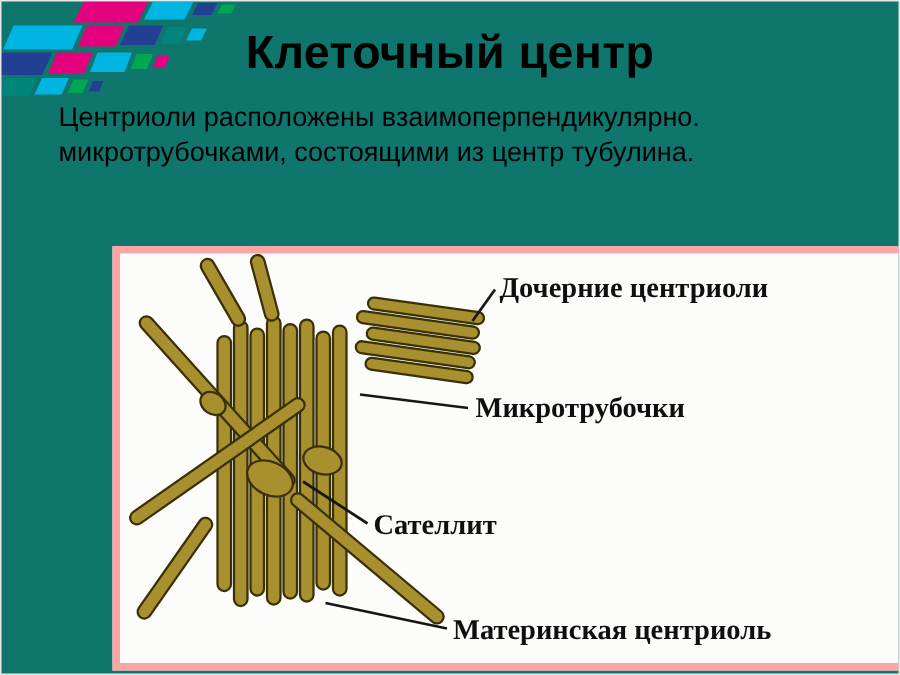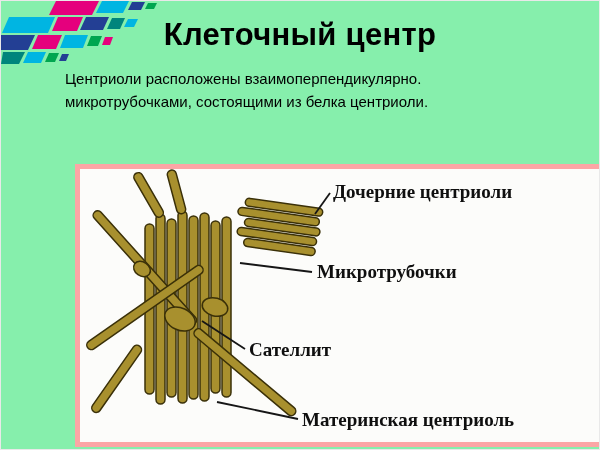--- a/index.html
+++ b/index.html
@@ -1,29 +1,29 @@
 <!DOCTYPE html>
 <html><head>
 <meta charset="utf-8">
 <style>
   html,body { margin:0; padding:0; background:#fff; }
   .slide {
-    position:relative; width:600px; height:450px; background:#86efac;
+    position:relative; width:600px; height:450px; background:#0f766e;
     overflow:hidden; box-sizing:border-box; border:1px solid #e9e9e9;
     font-family:"Liberation Sans", sans-serif; color:#000;padding-left:34px;
   }
   .mosaic { position:absolute; top:0; left:0; }
   .title {
     position:absolute; top:16px; left:0; width:100%;
     text-align:center; font-size:31px; font-weight:700;
     letter-spacing:0.3px; color:#000;
   }
   .body-text {
     position:absolute; top:66px; left:38px; width:530px;
-    font-size:15px; line-height:23px; color:#000;margin-left:26px;
+    font-size:18px; line-height:23px; color:#000;
   }
   .body-text .line { white-space:pre; }
   .figure {
     position:absolute; left:74px; top:163px; width:546px; height:283px;
     background:#fcfcfa; border:5px solid #fca5a5; box-sizing:border-box;
   }
   .tube { stroke:#3a3008; stroke-width:1.5; }
   .blob { stroke:#3a3008; stroke-width:1.5; }
   .lline { stroke:#161616; stroke-width:1.8; fill:none; }
   .dlabel {
@@ -54,21 +54,21 @@
     <polygon points="2,51 24,51 18,63 0,63" fill="#00857c"></polygon>
     <polygon points="27,51 45,51 40,62 22,62" fill="#00b5e2"></polygon>
     <polygon points="48,52 58,52 54,61 44,61" fill="#00a650"></polygon>
     <polygon points="61,53 68,53 65,60 58,60" fill="#233f94"></polygon>
   </svg>
 
   <div class="title">Клеточный центр</div>
 
   <div class="body-text">
     <div class="line">Центриоли расположены взаимоперпендикулярно.</div>
-    <div class="line">микротрубочками, состоящими из белка центриоли.</div>
+    <div class="line">микротрубочками, состоящими из центр тубулина.</div>
   </div>
 
   <div class="figure">
     <svg width="460" height="281" viewBox="0 0 460 281">
 
       <g fill="#a8902e">
 
         <g>
           <rect class="tube" x="65" y="55" width="9" height="170" rx="4.5"></rect>
           <rect class="tube" x="76" y="45" width="9" height="190" rx="4.5"></rect>

